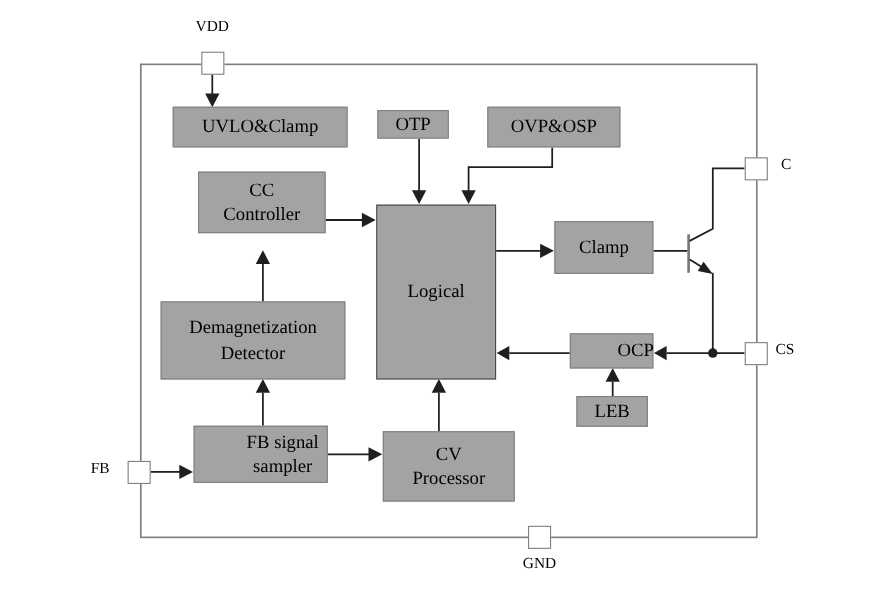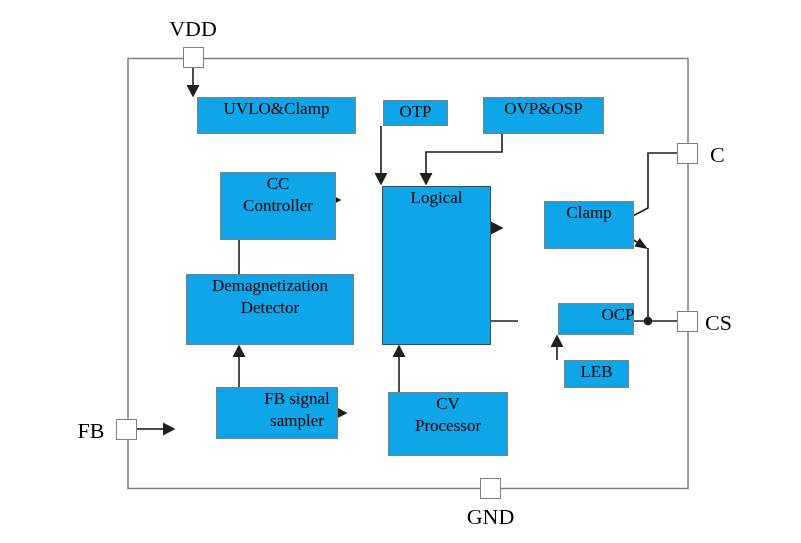--- a/index.html
+++ b/index.html
@@ -15,58 +15,57 @@
   .wires-svg {
     position: absolute;
     left: 0; top: 0;
     width: 801px; height: 543px;
     z-index: 1;
   }
   .block {
     position: absolute;
     box-sizing: border-box;
     border: 1px solid #7f7f7f;
-    background: #0ea5e9;
+    background: #a3a3a3;
     display: flex;
-    align-items: flex-start;
+    align-items: center;
     justify-content: center;
     text-align: center;
     z-index: 2;
-    margin-left: 40px;
   }
   .block--dark { border-color: #4a4a4a; }
   .block-label {
     font-size: 17px;
     line-height: 1.3;
     white-space: pre-line;
     color: #000000;
   }
   .pin {
     position: absolute;
     box-sizing: border-box;
     width: 21px; height: 21px;
     background: #ffffff;
     border: 1.5px solid #7f7f7f;
     z-index: 3;
   }
   .pin-label {
     position: absolute;
-    font-size: 22px;
+    font-size: 14px;
     line-height: 1;
     z-index: 3;
     color: #000000;
   }
   .pin-label--center { text-align: center; }
   .pin-label--right { text-align: center; }
 
   
   .b-uvlo    { left:157px; top:97px;  width:159px; height:37px; }
   .b-otp     { left:343px; top:100px; width:65px;  height:26px; }
   .b-ovp     { left:443px; top:97px;  width:121px; height:37px; }
-  .b-cc      { left:180px; top:172px; width:116px; height:68px; }
+  .b-cc      { left:180px; top:156px; width:116px; height:56px; }
   .b-demag   { left:146px; top:274px; width:168px; height:71px; }
   .b-logical { left:342px; top:186px; width:109px; height:159px; }
   .b-driver  { left:504px; top:201px; width:90px;  height:48px; }
   .b-ocp     { left:518px; top:303px; width:76px;  height:32px;padding-left:44px; }
   .b-leb     { left:524px; top:360px; width:65px;  height:28px; }
   .b-fbs     { left:176px; top:387px; width:122px; height:52px;padding-left:40px; }
   .b-cv      { left:348px; top:392px; width:120px; height:64px; }
 
   
   .p-vdd { left:183px; top:47px; }

